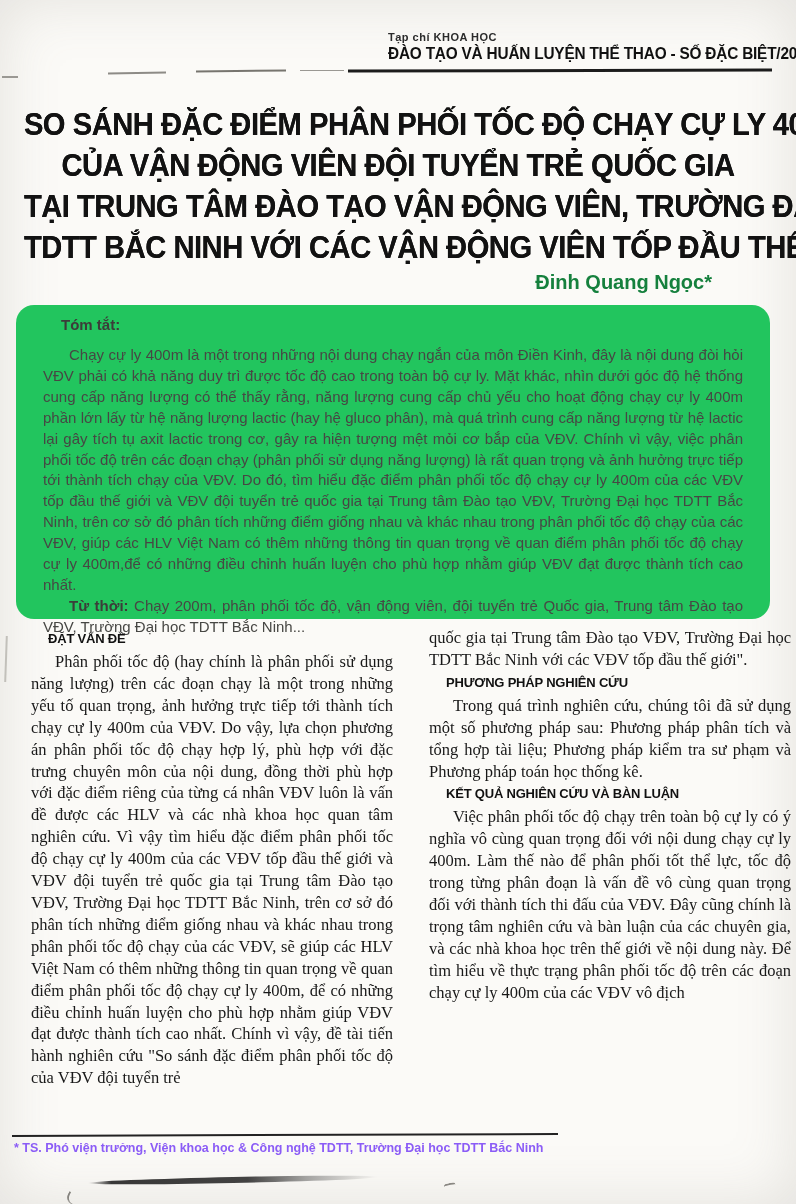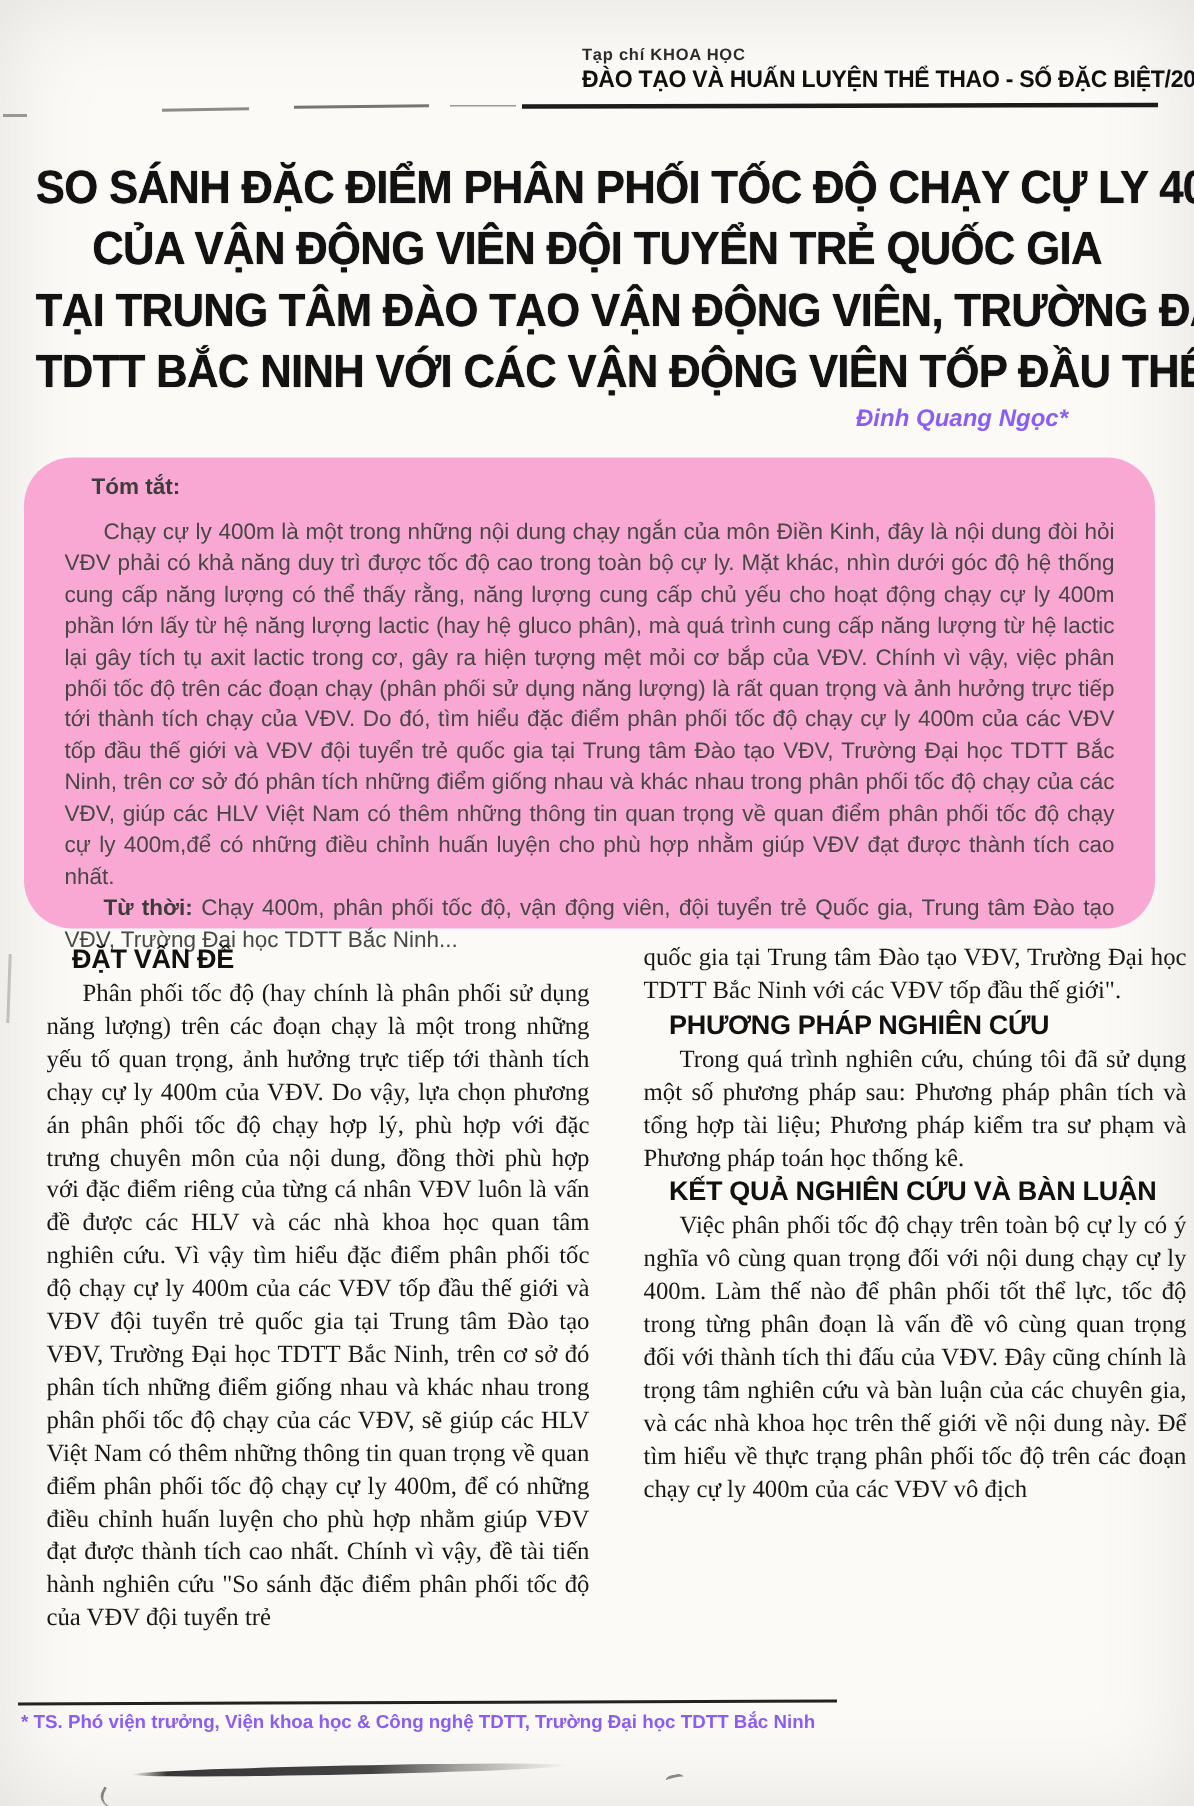--- a/index.html
+++ b/index.html
@@ -39,47 +39,47 @@
     font-family:"Liberation Sans", sans-serif;
     font-weight:800;font-size:31px;line-height:41px;
     color:#121212;letter-spacing:-.5px;
     transform:scaleX(.94);
     text-shadow:0 0 .6px #121212;
     white-space:nowrap;
   }
   .author{
     position:absolute;right:84px;top:271px;
     font-family:"Liberation Sans", sans-serif;
-    font-size:16px;font-weight:bold;color:#8b5cf6;font-style:italic;
+    font-size:20px;font-weight:bold;color:#15803d;
   }
   
   .abstract-box{
     position:absolute;left:16px;top:305px;width:754px;height:314px;
-    background:#f9a8d4;border-radius:32px;
+    background:#22c55e;border-radius:18px;
     padding:11px 27px;box-sizing:border-box;
     font-family:"Liberation Sans", sans-serif;
     color:#474744;
   }
   .abstract-label{font-weight:bold;font-size:15px;color:#3c3c39;margin-left:18px;}
   .abstract-body{
     font-size:15px;line-height:20.9px;text-align:justify;
     text-indent:26px;margin-top:12px;filter:blur(.15px);
   }
   .abstract-keywords{
     font-size:15px;line-height:20.9px;text-align:justify;
     text-indent:26px;filter:blur(.15px);
   }
   .abstract-keywords b{color:#3c3c39;}
   
   .col{position:absolute;top:627px;width:362px;font-size:16.5px;line-height:21.9px;text-align:justify;color:#181818;}
   .col-left{left:31px;}
   .col-right{left:405px;margin-left:24px;}
   .sec-heading{
     font-family:"Liberation Sans", sans-serif;
-    font-weight:800;font-size:18px;line-height:24px;
+    font-weight:800;font-size:13px;line-height:24px;
     color:#111;letter-spacing:-.2px;text-indent:17px;text-align:left;
   }
   .sub-heading{
     font-family:"Liberation Sans", sans-serif;
     font-weight:800;font-size:16.5px;line-height:22.5px;
     color:#111;text-align:justify;text-indent:17px;letter-spacing:-.2px;
   }
   .para{margin:0;text-indent:24px;}
   .para.no-indent{text-indent:0;}
   
@@ -127,21 +127,21 @@
     <div class="t-line">CỦA VẬN ĐỘNG VIÊN ĐỘI TUYỂN TRẺ QUỐC GIA</div>
     <div class="t-line">TẠI TRUNG TÂM ĐÀO TẠO VẬN ĐỘNG VIÊN, TRƯỜNG ĐẠI HỌC</div>
     <div class="t-line">TDTT BẮC NINH VỚI CÁC VẬN ĐỘNG VIÊN TỐP ĐẦU THẾ GIỚI</div>
   </div>
 
   <div class="author">Đinh Quang Ngọc*</div>
 
   <div class="abstract-box">
     <div class="abstract-label">Tóm tắt:</div>
     <div class="abstract-body">Chạy cự ly 400m là một trong những nội dung chạy ngắn của môn Điền Kinh, đây là nội dung đòi hỏi VĐV phải có khả năng duy trì được tốc độ cao trong toàn bộ cự ly. Mặt khác, nhìn dưới góc độ hệ thống cung cấp năng lượng có thể thấy rằng, năng lượng cung cấp chủ yếu cho hoạt động chạy cự ly 400m phần lớn lấy từ hệ năng lượng lactic (hay hệ gluco phân), mà quá trình cung cấp năng lượng từ hệ lactic lại gây tích tụ axit lactic trong cơ, gây ra hiện tượng mệt mỏi cơ bắp của VĐV. Chính vì vậy, việc phân phối tốc độ trên các đoạn chạy (phân phối sử dụng năng lượng) là rất quan trọng và ảnh hưởng trực tiếp tới thành tích chạy của VĐV. Do đó, tìm hiểu đặc điểm phân phối tốc độ chạy cự ly 400m của các VĐV tốp đầu thế giới và VĐV đội tuyển trẻ quốc gia tại Trung tâm Đào tạo VĐV, Trường Đại học TDTT Bắc Ninh, trên cơ sở đó phân tích những điểm giống nhau và khác nhau trong phân phối tốc độ chạy của các VĐV, giúp các HLV Việt Nam có thêm những thông tin quan trọng về quan điểm phân phối tốc độ chạy cự ly 400m,để có những điều chỉnh huấn luyện cho phù hợp nhằm giúp VĐV đạt được thành tích cao nhất.</div>
-    <div class="abstract-keywords"><b>Từ thời:</b><span> Chạy 400m, phân phối tốc độ, vận động viên, đội tuyển trẻ Quốc gia, Trung tâm Đào tạo VĐV, Trường Đại học TDTT Bắc Ninh...</span></div>
+    <div class="abstract-keywords"><b>Từ thời:</b><span> Chạy 200m, phân phối tốc độ, vận động viên, đội tuyển trẻ Quốc gia, Trung tâm Đào tạo VĐV, Trường Đại học TDTT Bắc Ninh...</span></div>
   </div>
 
   <div class="col col-left">
     <div class="sec-heading">ĐẶT VẤN ĐỀ</div>
     <p class="para">Phân phối tốc độ (hay chính là phân phối sử dụng năng lượng) trên các đoạn chạy là một trong những yếu tố quan trọng, ảnh hưởng trực tiếp tới thành tích chạy cự ly 400m của VĐV. Do vậy, lựa chọn phương án phân phối tốc độ chạy hợp lý, phù hợp với đặc trưng chuyên môn của nội dung, đồng thời phù hợp với đặc điểm riêng của từng cá nhân VĐV luôn là vấn đề được các HLV và các nhà khoa học quan tâm nghiên cứu. Vì vậy tìm hiểu đặc điểm phân phối tốc độ chạy cự ly 400m của các VĐV tốp đầu thế giới và VĐV đội tuyển trẻ quốc gia tại Trung tâm Đào tạo VĐV, Trường Đại học TDTT Bắc Ninh, trên cơ sở đó phân tích những điểm giống nhau và khác nhau trong phân phối tốc độ chạy của các VĐV, sẽ giúp các HLV Việt Nam có thêm những thông tin quan trọng về quan điểm phân phối tốc độ chạy cự ly 400m, để có những điều chỉnh huấn luyện cho phù hợp nhằm giúp VĐV đạt được thành tích cao nhất. Chính vì vậy, đề tài tiến hành nghiên cứu "So sánh đặc điểm phân phối tốc độ của VĐV đội tuyển trẻ</p>
   </div>
 
   <div class="col col-right">
     <p class="para no-indent">quốc gia tại Trung tâm Đào tạo VĐV, Trường Đại học TDTT Bắc Ninh với các VĐV tốp đầu thế giới".</p>
     <div class="sec-heading">PHƯƠNG PHÁP NGHIÊN CỨU</div>

